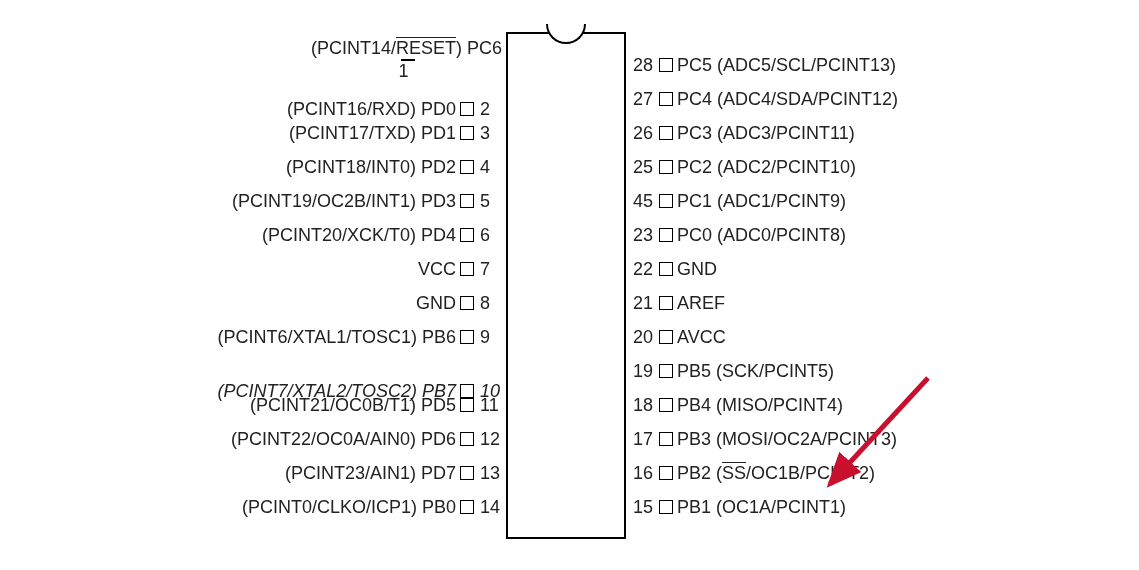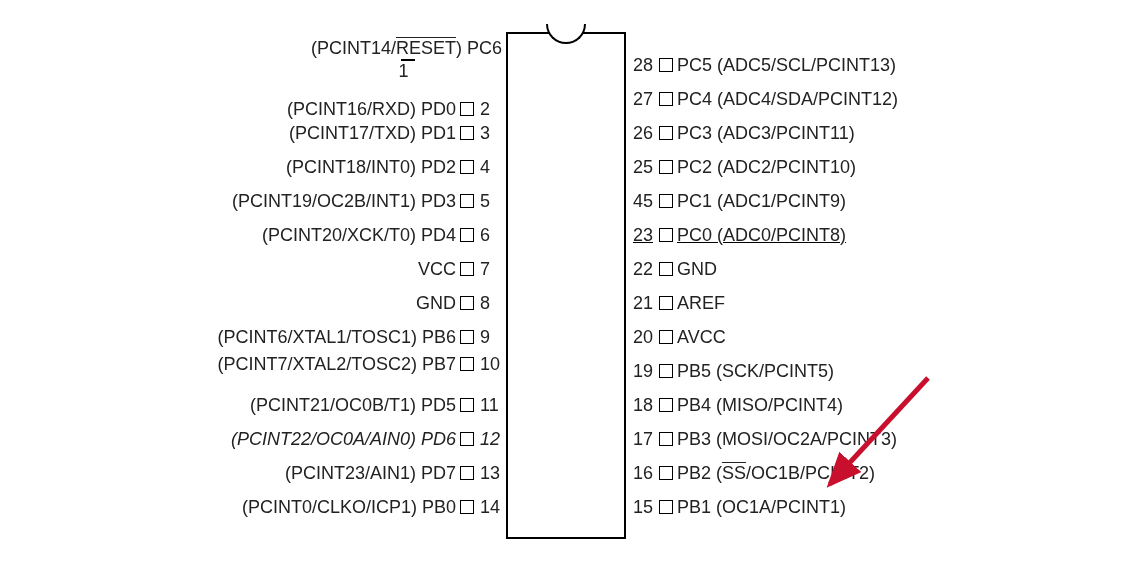--- a/index.html
+++ b/index.html
@@ -65,31 +65,31 @@
       <div class="pin-row left" style="top: 286px;">
         <span class="pin-label left"><span>GND</span></span>
         <div class="pin-square"></div>
         <span class="pin-num left">8</span>
       </div>
       <div class="pin-row left" style="top: 320px;">
         <span class="pin-label left"><span>(PCINT6/XTAL1/TOSC1) </span><span>PB6</span></span>
         <div class="pin-square"></div>
         <span class="pin-num left">9</span>
       </div>
-      <div class="pin-row left" style="top: 347px;">
+      <div class="pin-row left" style="top: 374px; font-style: italic;">
         <span class="pin-label left"><span>(PCINT7/XTAL2/TOSC2) </span><span>PB7</span></span>
         <div class="pin-square"></div>
         <span class="pin-num left">10</span>
       </div>
       <div class="pin-row left" style="top: 388px;">
         <span class="pin-label left"><span>(PCINT21/OC0B/T1) </span><span>PD5</span></span>
         <div class="pin-square"></div>
         <span class="pin-num left">11</span>
       </div>
-      <div class="pin-row left" style="top: 422px; font-style: italic;">
+      <div class="pin-row left" style="top: 422px;">
         <span class="pin-label left"><span>(PCINT22/OC0A/AIN0) </span><span>PD6</span></span>
         <div class="pin-square"></div>
         <span class="pin-num left">12</span>
       </div>
       <div class="pin-row left" style="top: 456px;">
         <span class="pin-label left"><span>(PCINT23/AIN1) </span><span>PD7</span></span>
         <div class="pin-square"></div>
         <span class="pin-num left">13</span>
       </div>
       <div class="pin-row left" style="top: 490px;">
@@ -115,21 +115,21 @@
       <div class="pin-row right" style="top: 150px;">
         <span class="pin-num right">25</span>
         <div class="pin-square"></div>
         <span class="pin-label right"><span>PC2</span><span> (ADC2/PCINT10)</span></span>
       </div>
       <div class="pin-row right" style="top: 184px;">
         <span class="pin-num right">45</span>
         <div class="pin-square"></div>
         <span class="pin-label right"><span>PC1</span><span> (ADC1/PCINT9)</span></span>
       </div>
-      <div class="pin-row right" style="top: 218px; text-decoration: underline;">
+      <div class="pin-row right" style="top: 218px;">
         <span class="pin-num right">23</span>
         <div class="pin-square"></div>
         <span class="pin-label right"><span>PC0</span><span> (ADC0/PCINT8)</span></span>
       </div>
       <div class="pin-row right" style="top: 252px;">
         <span class="pin-num right">22</span>
         <div class="pin-square"></div>
         <span class="pin-label right"><span>GND</span></span>
       </div>
       <div class="pin-row right" style="top: 286px;">

